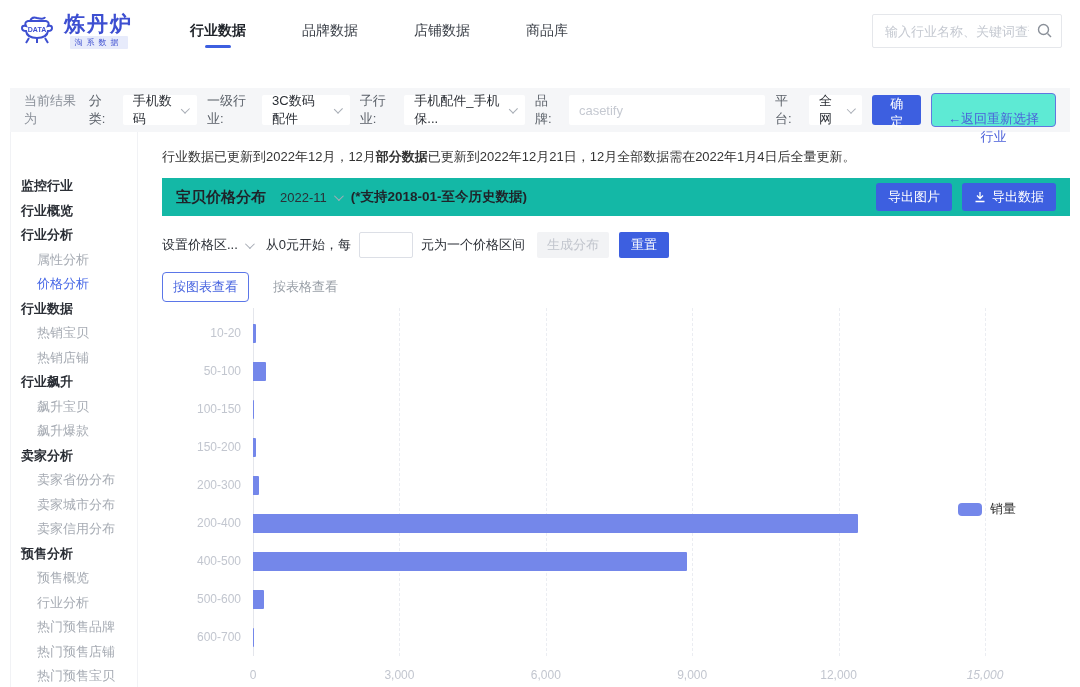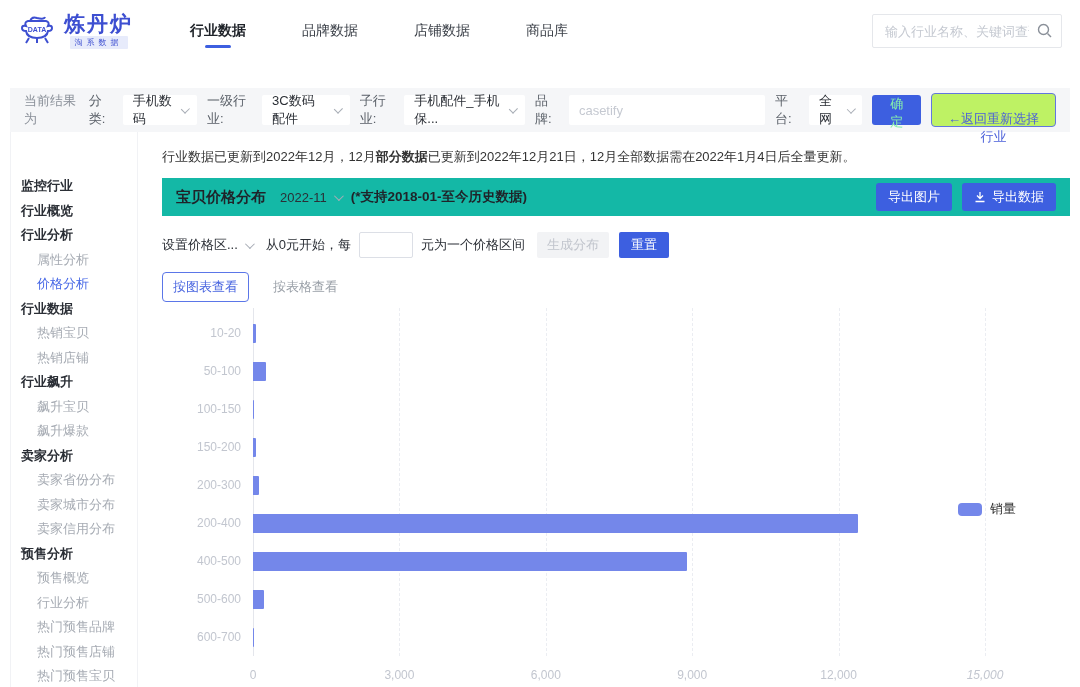--- a/index.html
+++ b/index.html
@@ -23,22 +23,22 @@
   .search-icn { position:absolute; right:10px; top:9px; }
 
   
   .filter-bar { margin:26px 10px 0 10px; height:44px; background:#f5f6f8; display:flex; align-items:center; padding:0 14px; gap:10px; }
   .fb-prefix { color:#8a9099; margin-right:2px; }
   .fb-label { color:#5a6068; }
   .fb-select { background:#fff; height:30px; border-radius:2px; display:flex; align-items:center; gap:8px; padding:0 10px; cursor:pointer; color:#2b2f36; }
   .chev { width:7px; height:7px; border-right:1.4px solid #a8adb6; border-bottom:1.4px solid #a8adb6; transform:rotate(45deg) translateY(-2px); display:inline-block; }
   .fb-input { width:210px; height:30px; border:none; border-radius:2px; padding:0 10px; font-size:13px; outline:none; }
   .fb-input::placeholder { color:#c5c9d1; }
-  .btn-primary { background:#3d5fe0; color:#86efac; border:none; border-radius:3px; height:30px; padding:0 14px; font-size:13px; cursor:pointer; }
-  .btn-back { margin-left:auto; background:#bef264; border:1px solid #6276e0; color:#4a5fd9; border-radius:4px; height:32px; padding:16px 14px; font-size:13px; cursor:pointer; }
+  .btn-primary { background:#3d5fe0; color:#ffffff; border:none; border-radius:3px; height:30px; padding:0 14px; font-size:13px; cursor:pointer; }
+  .btn-back { margin-left:auto; background:#5eead4; border:1px solid #6276e0; color:#4a5fd9; border-radius:4px; height:32px; padding:16px 14px; font-size:13px; cursor:pointer; }
 
   
   .content-wrap { display:flex; margin:0 10px; align-items:stretch; min-height:511px; }
   .sidebar { width:128px; border-left:1px solid #f1f2f5; border-right:1px solid #f1f2f5; padding:42px 0 0 10px; flex-shrink:0; }
   .sb-item { height:24.5px; display:flex; align-items:center; cursor:pointer; white-space:nowrap; }
   .sb-item.top { color:#2b2f36; font-weight:600; }
   .sb-item.sub { color:#a6abb3; padding-left:16px; }
   .sb-item.sub.active { color:#4667e6; }
 
   .main { flex:1; padding:16px 0 0 24px; }

